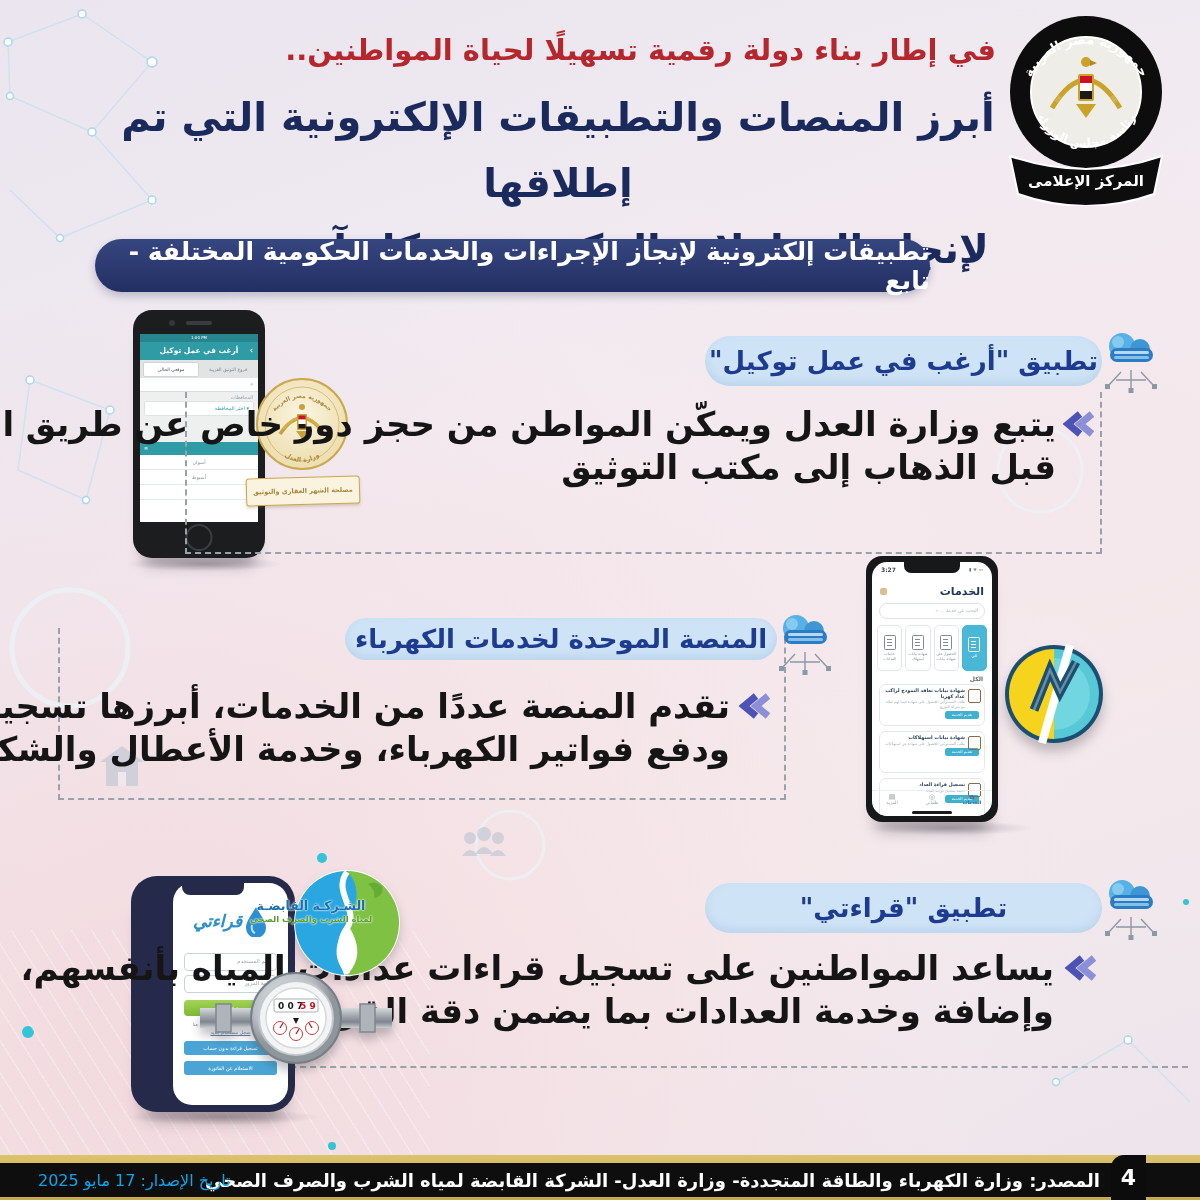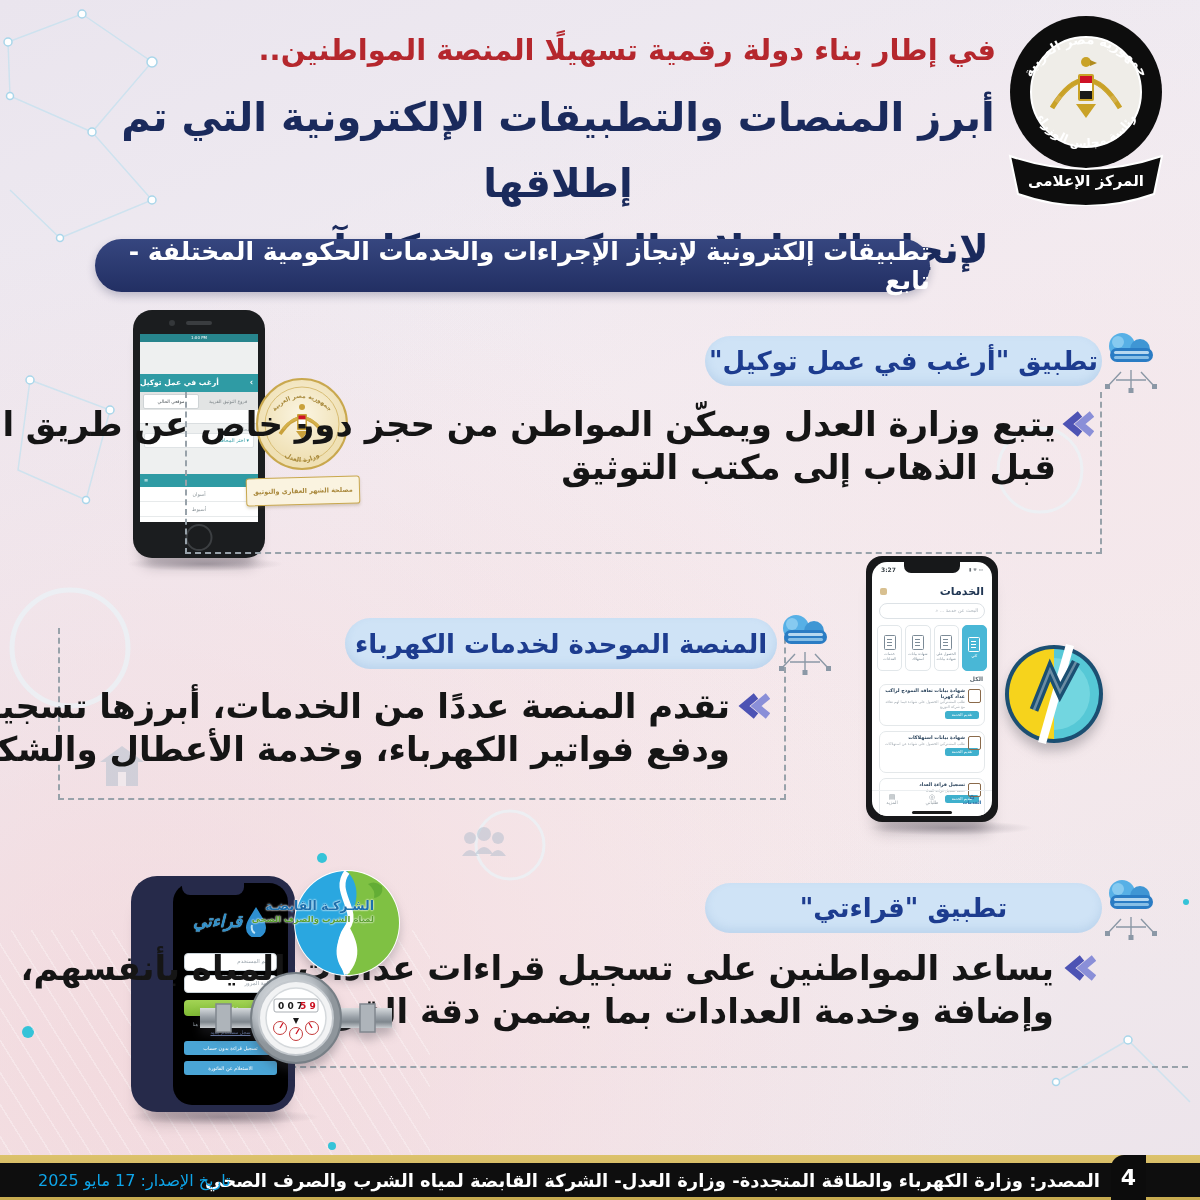--- a/index.html
+++ b/index.html
@@ -36,21 +36,21 @@
     border-left:2px dashed #98a2aa;border-right:2px dashed #98a2aa;border-bottom:2px dashed #98a2aa;}
   .dash2{left:58px;top:628px;width:724px;height:170px;z-index:3;
     border-left:2px dashed #98a2aa;border-right:2px dashed #98a2aa;border-bottom:2px dashed #98a2aa;}
   .dash3{left:250px;top:1066px;width:938px;height:0;z-index:3;border-top:2px dashed #98a2aa;}
 
   
   .pill{background:#cfe3f6;border-radius:26px;display:flex;align-items:center;justify-content:center;
     color:#1d3c8f;font-weight:bold;font-size:26px;z-index:4;
     box-shadow:inset 0 -4px 8px rgba(120,160,205,.22);}
   .pill-1{left:705px;top:336px;width:397px;height:50px;}
-  .pill-2{left:345px;top:618px;width:432px;height:51px;text-align:center;}
+  .pill-2{left:345px;top:618px;width:432px;height:42px;text-align:center;}
   .pill-3{left:705px;top:883px;width:397px;height:50px;}
   .cloud{z-index:7;}
   .cloud-1{left:1098px;top:324px;}
   .cloud-2{left:772px;top:606px;}
   .cloud-3{left:1098px;top:871px;}
 
   .body-line{font-size:34px;font-weight:bold;color:#151515;z-index:5;}
   .bullet{z-index:5;}
 
   
@@ -65,21 +65,21 @@
     color:#fff;font-weight:bold;font-size:22px;}
 
   
   .phone1{left:133px;top:310px;width:132px;height:248px;background:#1b1d1f;border-radius:19px;z-index:4;
     box-shadow:0 16px 14px -9px rgba(40,35,45,.35);}
   .phone1 .spk{position:absolute;left:50%;top:11px;transform:translateX(-50%);width:26px;height:4px;border-radius:2px;background:#3a3d40;}
   .phone1 .cam{position:absolute;left:36px;top:10px;width:6px;height:6px;border-radius:50%;background:#34373a;}
   .phone1 .scr{position:absolute;left:7px;right:7px;top:24px;bottom:36px;background:#eef0f0;overflow:hidden;}
   .phone1 .home{position:absolute;left:50%;bottom:7px;transform:translateX(-50%);width:23px;height:23px;border-radius:50%;border:2px solid #3c3f42;}
   .p1-status{height:8px;background:#27858d;color:#fff;font-size:4px;text-align:center;line-height:8px;}
-  .p1-nav{height:18px;background:#2f9ba4;color:#fff;font-size:7.5px;font-weight:bold;line-height:18px;position:relative;margin-top:32px;}
+  .p1-nav{height:18px;background:#2f9ba4;color:#fff;font-size:7.5px;font-weight:bold;text-align:center;line-height:18px;position:relative;}
   .p1-nav .back{position:absolute;right:5px;top:0;font-size:8px;}
   .p1-tabs{height:18px;background:#e2e4e4;display:flex;direction:rtl;align-items:center;padding:0 3px;gap:2px;}
   .p1-tab{flex:1;text-align:center;font-size:4.6px;color:#7c8488;line-height:13px;}
   .p1-tab.act{background:#fff;border:1px solid #cfd4d6;border-radius:2px;color:#4b5357;}
   .p1-search{height:13px;background:#fff;border-bottom:1px solid #dadee0;position:relative;}
   .p1-search .mag{position:absolute;right:4px;top:2px;font-size:7px;color:#9aa2a7;}
   .p1-lbl{font-size:4.8px;color:#98a0a5;text-align:right;padding:3px 5px 1px;}
   .p1-dd{height:13px;background:#fff;border:1px solid #dfe3e5;margin:0 4px;border-radius:2px;
     font-size:5px;color:#2f9ba4;text-align:right;line-height:13px;padding:0 4px;}
   .p1-band{height:13px;background:#2f9ba4;margin-top:26px;color:#fff;font-size:5px;line-height:13px;padding:0 4px;text-align:left;}
@@ -130,38 +130,38 @@
   .p2-nav .g{font-size:7px;display:block;}
   .p2-home{position:absolute;left:50%;bottom:2px;transform:translateX(-50%);width:40px;height:3px;background:#1a1a1a;border-radius:2px;}
   .p2-shadow{left:860px;top:820px;width:180px;height:16px;border-radius:50%;z-index:2;
     background:radial-gradient(ellipse, rgba(60,55,70,.30), transparent 65%);}
 
   .elec-logo{left:1000px;top:640px;z-index:4;filter:drop-shadow(0 8px 6px rgba(60,60,70,.3));}
 
   
   .phone3{left:131px;top:876px;width:164px;height:236px;background:#262a4a;border-radius:26px;z-index:4;
     box-shadow:0 18px 16px -10px rgba(40,35,45,.35);}
-  .phone3 .scr{position:absolute;left:7px;right:7px;top:7px;bottom:7px;background:#000000;border-radius:19px;overflow:hidden;margin-left:35px;}
+  .phone3 .scr{position:absolute;left:7px;right:7px;top:7px;bottom:7px;background:#ffffff;border-radius:19px;overflow:hidden;margin-left:35px;}
   .phone3 .notch{position:absolute;left:50%;top:7px;transform:translateX(-50%);width:62px;height:12px;background:#262a4a;
     border-bottom-left-radius:8px;border-bottom-right-radius:8px;z-index:2;}
   .p3-logo{height:56px;position:relative;direction:rtl;display:flex;align-items:center;justify-content:center;gap:2px;padding-top:10px;}
   .p3-logo .txt{font-size:17px;font-weight:bold;color:#2f8fc9;font-style:italic;text-shadow:0 0 1px #bfe2f4;}
   .p3-input{margin:4px 11px 0;height:16px;border:1px solid #c9d2d8;border-radius:4px;
     font-size:5.4px;color:#9aa4ac;direction:rtl;line-height:15px;padding:0 5px;background:#fff;}
   .p3-green{margin:7px 11px 0;height:16px;background:linear-gradient(180deg,#a3d455,#7eb933);border-radius:4px;
     color:#fff;font-size:6px;font-weight:bold;text-align:center;line-height:16px;}
   .p3-link1{margin-top:6px;font-size:4.8px;color:#8b949b;text-align:center;}
   .p3-link2{margin-top:3px;font-size:4.8px;color:#6b7fae;text-align:center;text-decoration:underline;}
   .p3-blue{margin:6px 11px 0;height:14px;background:#4aa5d6;border-radius:3px;color:#fff;font-size:5px;
     text-align:center;line-height:14px;}
   .p3-shadow{left:118px;top:1108px;width:210px;height:18px;border-radius:50%;z-index:2;
     background:radial-gradient(ellipse, rgba(60,55,70,.30), transparent 65%);}
 
   .water-logo-svg{left:290px;top:866px;z-index:5;filter:drop-shadow(0 6px 5px rgba(60,60,70,.25));}
-  .water-logo-text{left:248px;top:898px;width:126px;z-index:6;direction:rtl;}
+  .water-logo-text{left:248px;top:898px;width:126px;z-index:6;text-align:center;direction:rtl;}
   .water-logo-text .l1{font-size:12.5px;font-weight:bold;color:#1c6fad;text-shadow:0 0 2px #fff,0 0 2px #fff;}
   .water-logo-text .l2{font-size:8.5px;font-weight:bold;color:#5a9e2f;text-shadow:0 0 2px #fff,0 0 2px #fff;margin-top:1px;}
   .meter{left:200px;top:970px;z-index:7;filter:drop-shadow(0 7px 5px rgba(60,60,70,.3));}
 </style>
 </head>
 <body>
 
 <div class="page">
 
   <svg class="abs bg-decor" width="1200" height="1200">
@@ -232,21 +232,21 @@
       <rect x="80" y="68" width="16" height="27" fill="#c9a227" rx="2"></rect>
       <rect x="82" y="70" width="12" height="7" fill="#ce1126"></rect>
       <rect x="82" y="77" width="12" height="8" fill="#ffffff"></rect>
       <rect x="82" y="85" width="12" height="8" fill="#1a1a1a"></rect>
       <polygon points="78,98 88,112 98,98" fill="#c9a227"></polygon>
     </g>
     <path d="M12,150 Q88,176 164,150 L156,188 Q88,212 20,188 Z" fill="#0d0d0d" stroke="#ffffff" stroke-width="2"></path>
     <text x="88" y="180" text-anchor="middle" fill="#ffffff" font-size="15" font-weight="bold">المركز الإعلامى</text>
   </svg>
 
-  <div class="abs tagline rtl nowrap">في إطار بناء دولة رقمية تسهيلًا  المنصة المواطنين..</div>
+  <div class="abs tagline rtl nowrap">في إطار بناء دولة رقمية تسهيلًا  لحياة المواطنين..</div>
   <div class="abs main-title rtl">
     <div>أبرز المنصات والتطبيقات الإلكترونية التي تم إطلاقها</div>
     <div>لإنجاز المعاملات الحكومية بشكل آمن وسريع</div>
   </div>
   <div class="abs banner-pill rtl">تطبيقات إلكترونية لإنجاز الإجراءات والخدمات الحكومية المختلفة - تابع</div>
 
   <div class="abs dash1"></div>
   <div class="abs dash2"></div>
   <div class="abs dash3"></div>
 

